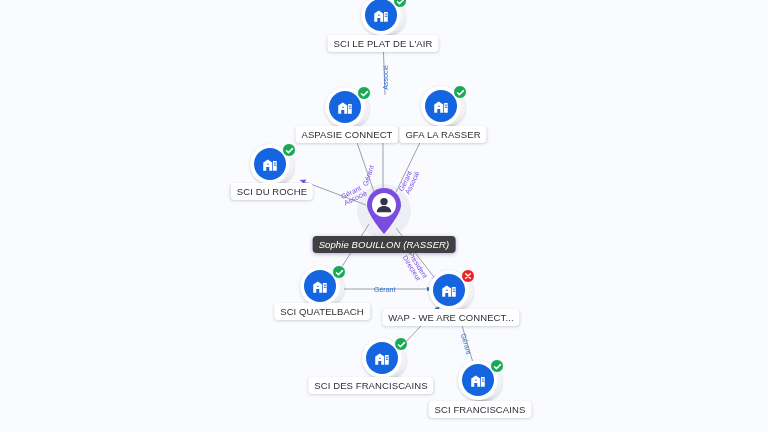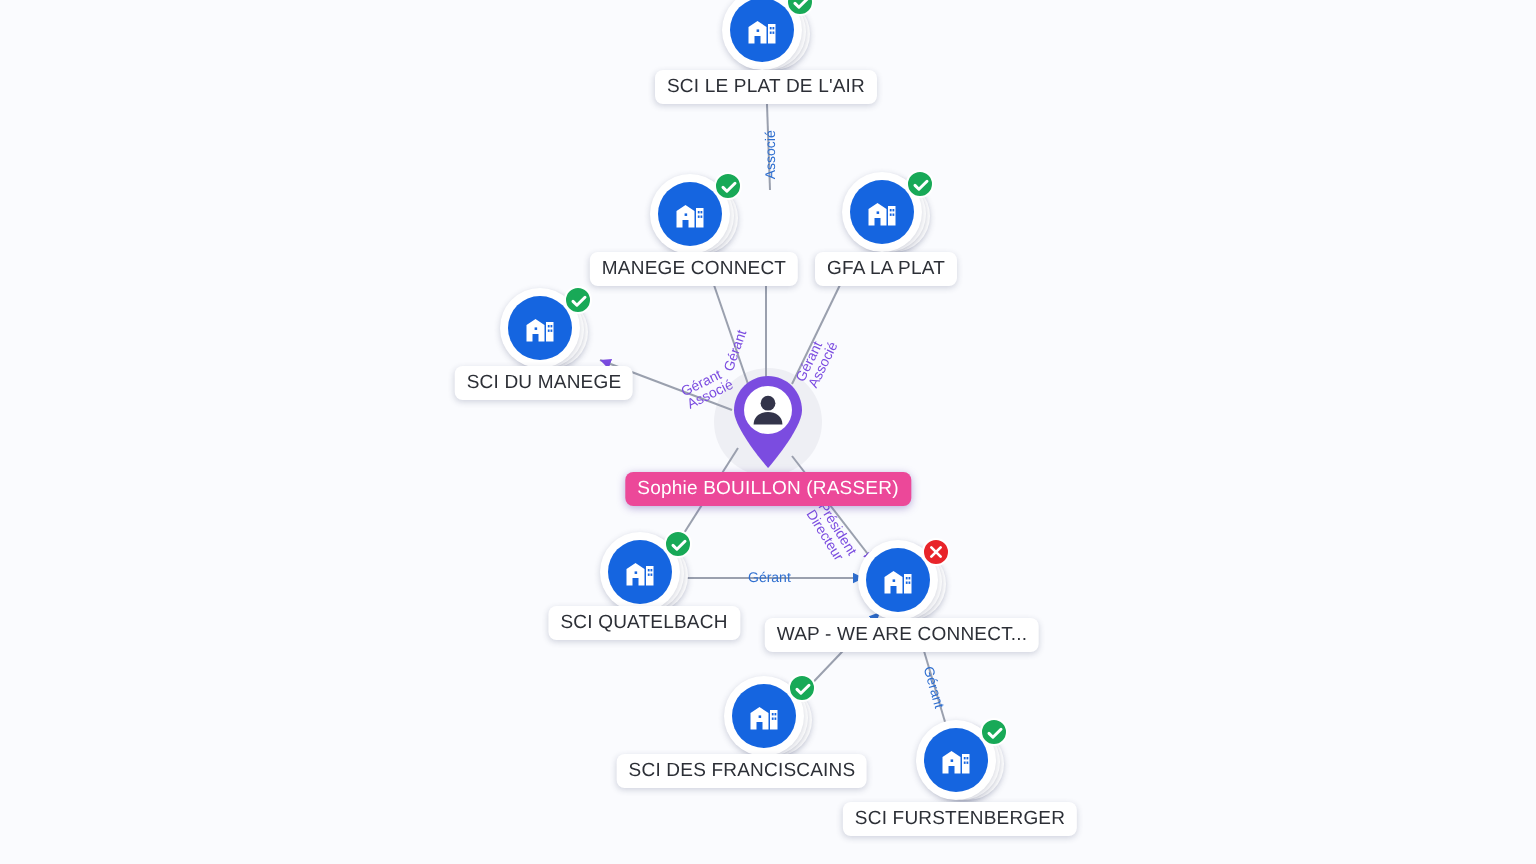--- a/index.html
+++ b/index.html
@@ -156,21 +156,21 @@
               <rect x="8.4" y="11.6" width="1.7" height="1.7" fill="#1565e0"></rect>
             </svg>
           </div>
           <div class="badge ok" style="background: rgb(24, 169, 87);">
             <svg width="9" height="9" viewBox="0 0 24 24">
               <path d="M4 12.5l5.2 5.2L20 7" fill="none" stroke="#ffffff" stroke-width="4" stroke-linecap="round" stroke-linejoin="round"></path>
             </svg>
           </div>
         </div>
       </div>
-      <div class="lbl" style="left: 347px; top: 126px;">MANEGE CONNECT</div>
+      <div class="lbl" style="left: 347px; top: 126px;">ASPASIE CONNECT</div>
       <div class="node" style="left: 443px; top: 108px;">
         <div class="stack">
           <div class="sheet s3"></div>
           <div class="sheet s2"></div>
           <div class="sheet s1"></div>
           <div class="disc">
             <svg width="18" height="18" viewBox="0 0 24 24" aria-hidden="true">
               <path fill="#ffffff" d="M3 21V10l6-4 6 4v11h-4v-5H7v5z"></path>
               <rect x="16" y="8" width="5" height="13" fill="#ffffff"></rect>
               <rect x="17.2" y="10" width="1.2" height="1.6" fill="#1565e0"></rect>
@@ -180,21 +180,21 @@
               <rect x="8.4" y="11.6" width="1.7" height="1.7" fill="#1565e0"></rect>
             </svg>
           </div>
           <div class="badge ok" style="background: rgb(24, 169, 87);">
             <svg width="9" height="9" viewBox="0 0 24 24">
               <path d="M4 12.5l5.2 5.2L20 7" fill="none" stroke="#ffffff" stroke-width="4" stroke-linecap="round" stroke-linejoin="round"></path>
             </svg>
           </div>
         </div>
       </div>
-      <div class="lbl" style="left: 443px; top: 126px;">GFA LA PLAT</div>
+      <div class="lbl" style="left: 443px; top: 126px;">GFA LA RASSER</div>
       <div class="node" style="left: 272px; top: 166px;">
         <div class="stack">
           <div class="sheet s3"></div>
           <div class="sheet s2"></div>
           <div class="sheet s1"></div>
           <div class="disc">
             <svg width="18" height="18" viewBox="0 0 24 24" aria-hidden="true">
               <path fill="#ffffff" d="M3 21V10l6-4 6 4v11h-4v-5H7v5z"></path>
               <rect x="16" y="8" width="5" height="13" fill="#ffffff"></rect>
               <rect x="17.2" y="10" width="1.2" height="1.6" fill="#1565e0"></rect>
@@ -204,21 +204,21 @@
               <rect x="8.4" y="11.6" width="1.7" height="1.7" fill="#1565e0"></rect>
             </svg>
           </div>
           <div class="badge ok" style="background: rgb(24, 169, 87);">
             <svg width="9" height="9" viewBox="0 0 24 24">
               <path d="M4 12.5l5.2 5.2L20 7" fill="none" stroke="#ffffff" stroke-width="4" stroke-linecap="round" stroke-linejoin="round"></path>
             </svg>
           </div>
         </div>
       </div>
-      <div class="lbl" style="left: 272px; top: 183px;">SCI DU MANEGE</div>
+      <div class="lbl" style="left: 272px; top: 183px;">SCI DU ROCHE</div>
       <div class="node" style="left: 322px; top: 288px;">
         <div class="stack">
           <div class="sheet s3"></div>
           <div class="sheet s2"></div>
           <div class="sheet s1"></div>
           <div class="disc">
             <svg width="18" height="18" viewBox="0 0 24 24" aria-hidden="true">
               <path fill="#ffffff" d="M3 21V10l6-4 6 4v11h-4v-5H7v5z"></path>
               <rect x="16" y="8" width="5" height="13" fill="#ffffff"></rect>
               <rect x="17.2" y="10" width="1.2" height="1.6" fill="#1565e0"></rect>
@@ -300,25 +300,25 @@
               <rect x="8.4" y="11.6" width="1.7" height="1.7" fill="#1565e0"></rect>
             </svg>
           </div>
           <div class="badge ok" style="background: rgb(24, 169, 87);">
             <svg width="9" height="9" viewBox="0 0 24 24">
               <path d="M4 12.5l5.2 5.2L20 7" fill="none" stroke="#ffffff" stroke-width="4" stroke-linecap="round" stroke-linejoin="round"></path>
             </svg>
           </div>
         </div>
       </div>
-      <div class="lbl" style="left: 480px; top: 401px;">SCI FURSTENBERGER</div>
+      <div class="lbl" style="left: 480px; top: 401px;">SCI FRANCISCAINS</div>
       <div class="pin-wrap" style="left: 384px; top: 211px;">
         <div class="halo"></div>
         <div class="pin"><svg width="38" height="48" viewBox="0 0 38 48">
             <path d="M19 47C19 47 36 27.5 36 18.2C36 8.7 28.4 1 19 1C9.6 1 2 8.7 2 18.2C2 27.5 19 47 19 47Z" fill="#7b4ce0"></path>
             <circle cx="19" cy="18" r="12" fill="#ffffff"></circle>
             <circle cx="19" cy="14.6" r="3.7" fill="#33344a"></circle>
             <path d="M11.8 25.2c0-4 3.3-6.2 7.2-6.2s7.2 2.2 7.2 6.2z" fill="#33344a"></path>
           </svg></div>
       </div>
-      <div class="lbl person" style="left: 384px; top: 236px; background: #ec4899;">Sophie BOUILLON (RASSER)</div>
+      <div class="lbl person" style="left: 384px; top: 236px; background: #404040; font-style: italic;">Sophie BOUILLON (RASSER)</div>
     </div>
 </div>
 
 </body></html>

